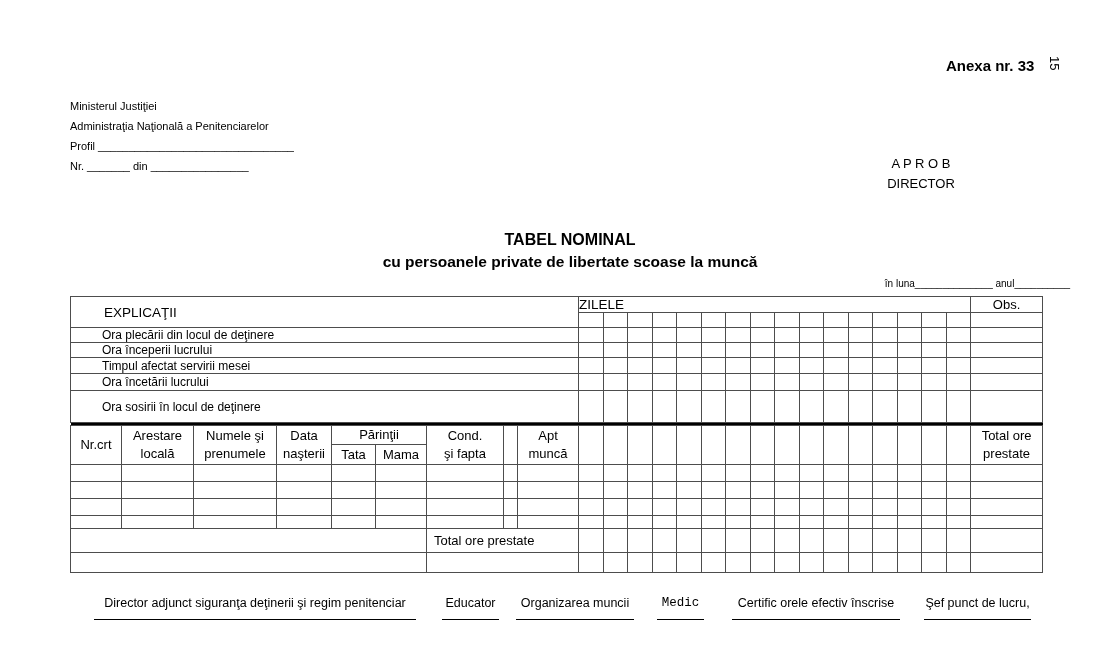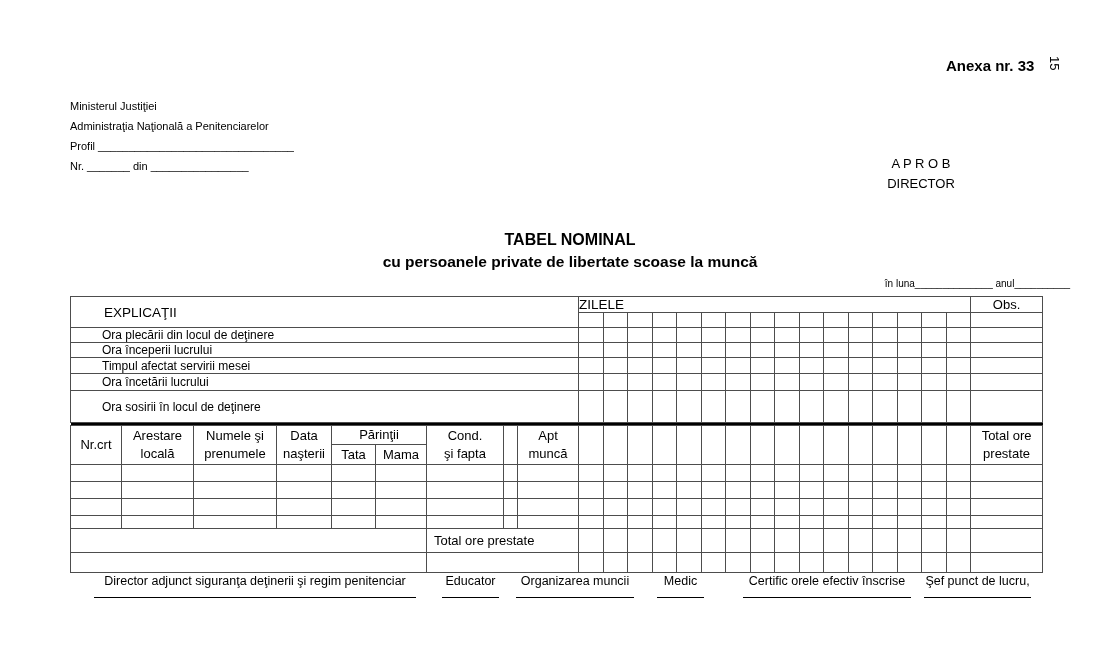--- a/index.html
+++ b/index.html
@@ -33,28 +33,28 @@
   tr.sep td { border-left: none; border-right: none; background: #000; height: 3px; line-height: 0; font-size: 0; }
 
   td.explicatii { padding-left: 33px; font-size: 13.5px; text-align: left; }
   td.zilele { padding-left: 0; font-size: 13.5px; text-align: left; }
   td.obs-h { text-align: center; }
   td.expl-label { padding-left: 31px; font-size: 12px; text-align: left; }
   td.colhead { text-align: center; white-space: pre-line; line-height: 1.35; }
   td.total-label { padding-left: 7px; text-align: left; }
   td.blank { }
 
-  .sig { top: 574px; text-align: center; font-size: 12.5px; }
+  .sig { top: 596px; text-align: center; font-size: 12.5px; }
   .sig .lbl { white-space: nowrap; display: block; }
   .sig .line { border-bottom: 1.5px solid #000; height: 0; margin-top: 9px; }
   .sig1 { left: 94px;  width: 322px; }
   .sig2 { left: 442px; width: 57px;  }
   .sig3 { left: 516px; width: 118px; }
-  .sig4 { left: 657px; width: 47px;  }
-  .sig5 { left: 732px; width: 168px; margin-left: 11px; }
+  .sig4 { left: 657px; width: 47px; font-family: Liberation Mono, monospace;  }
+  .sig5 { left: 732px; width: 168px; }
   .sig6 { left: 924px; width: 107px; }
 </style>
 </head>
 <body>
 
 <div class="abs anexa">Anexa nr. 33</div>
 <div class="abs pagenum">15</div>
 
 <div class="abs letterhead">
   <div>Ministerul Justiţiei</div>

